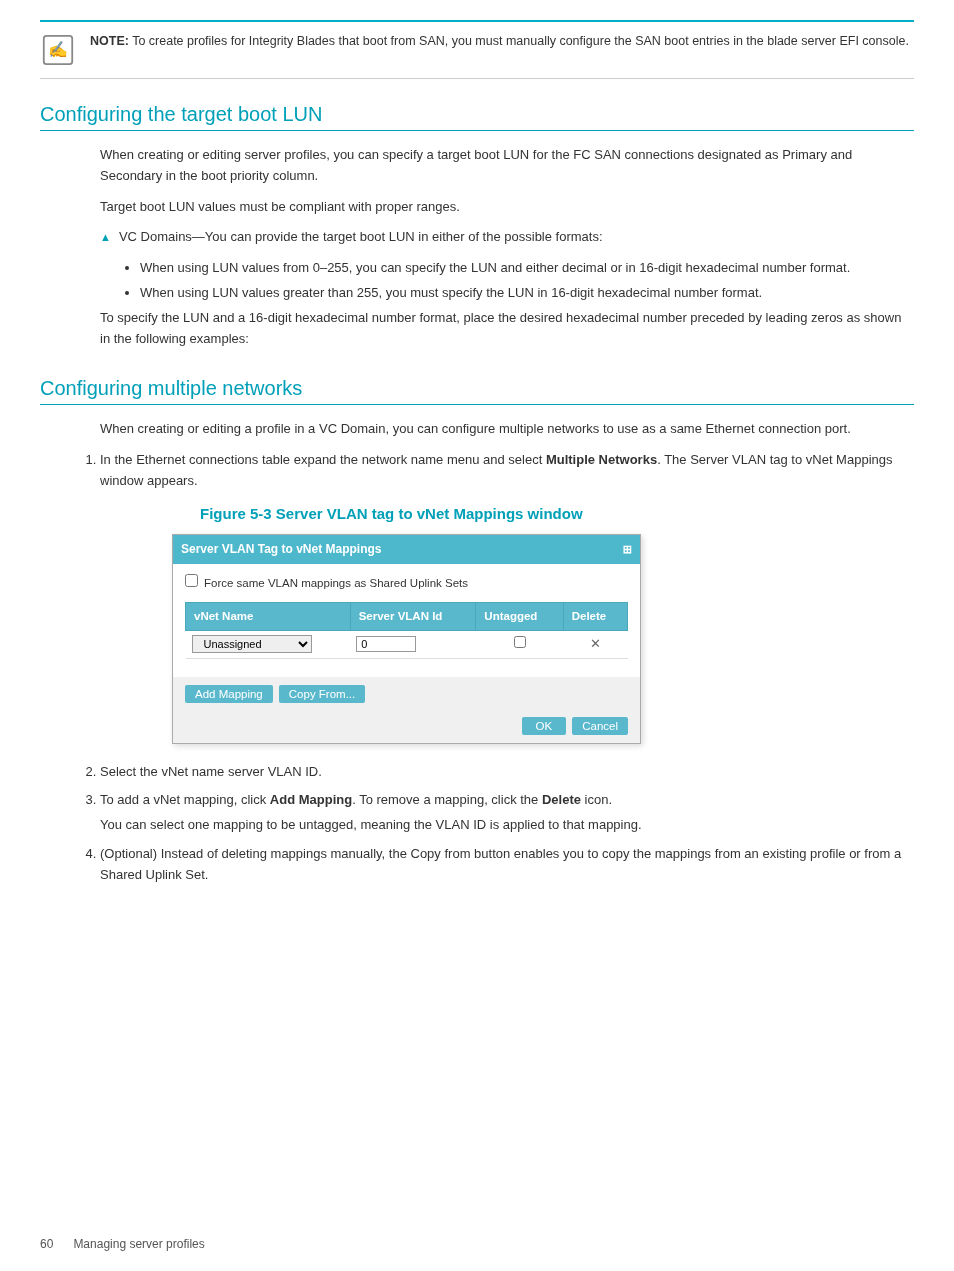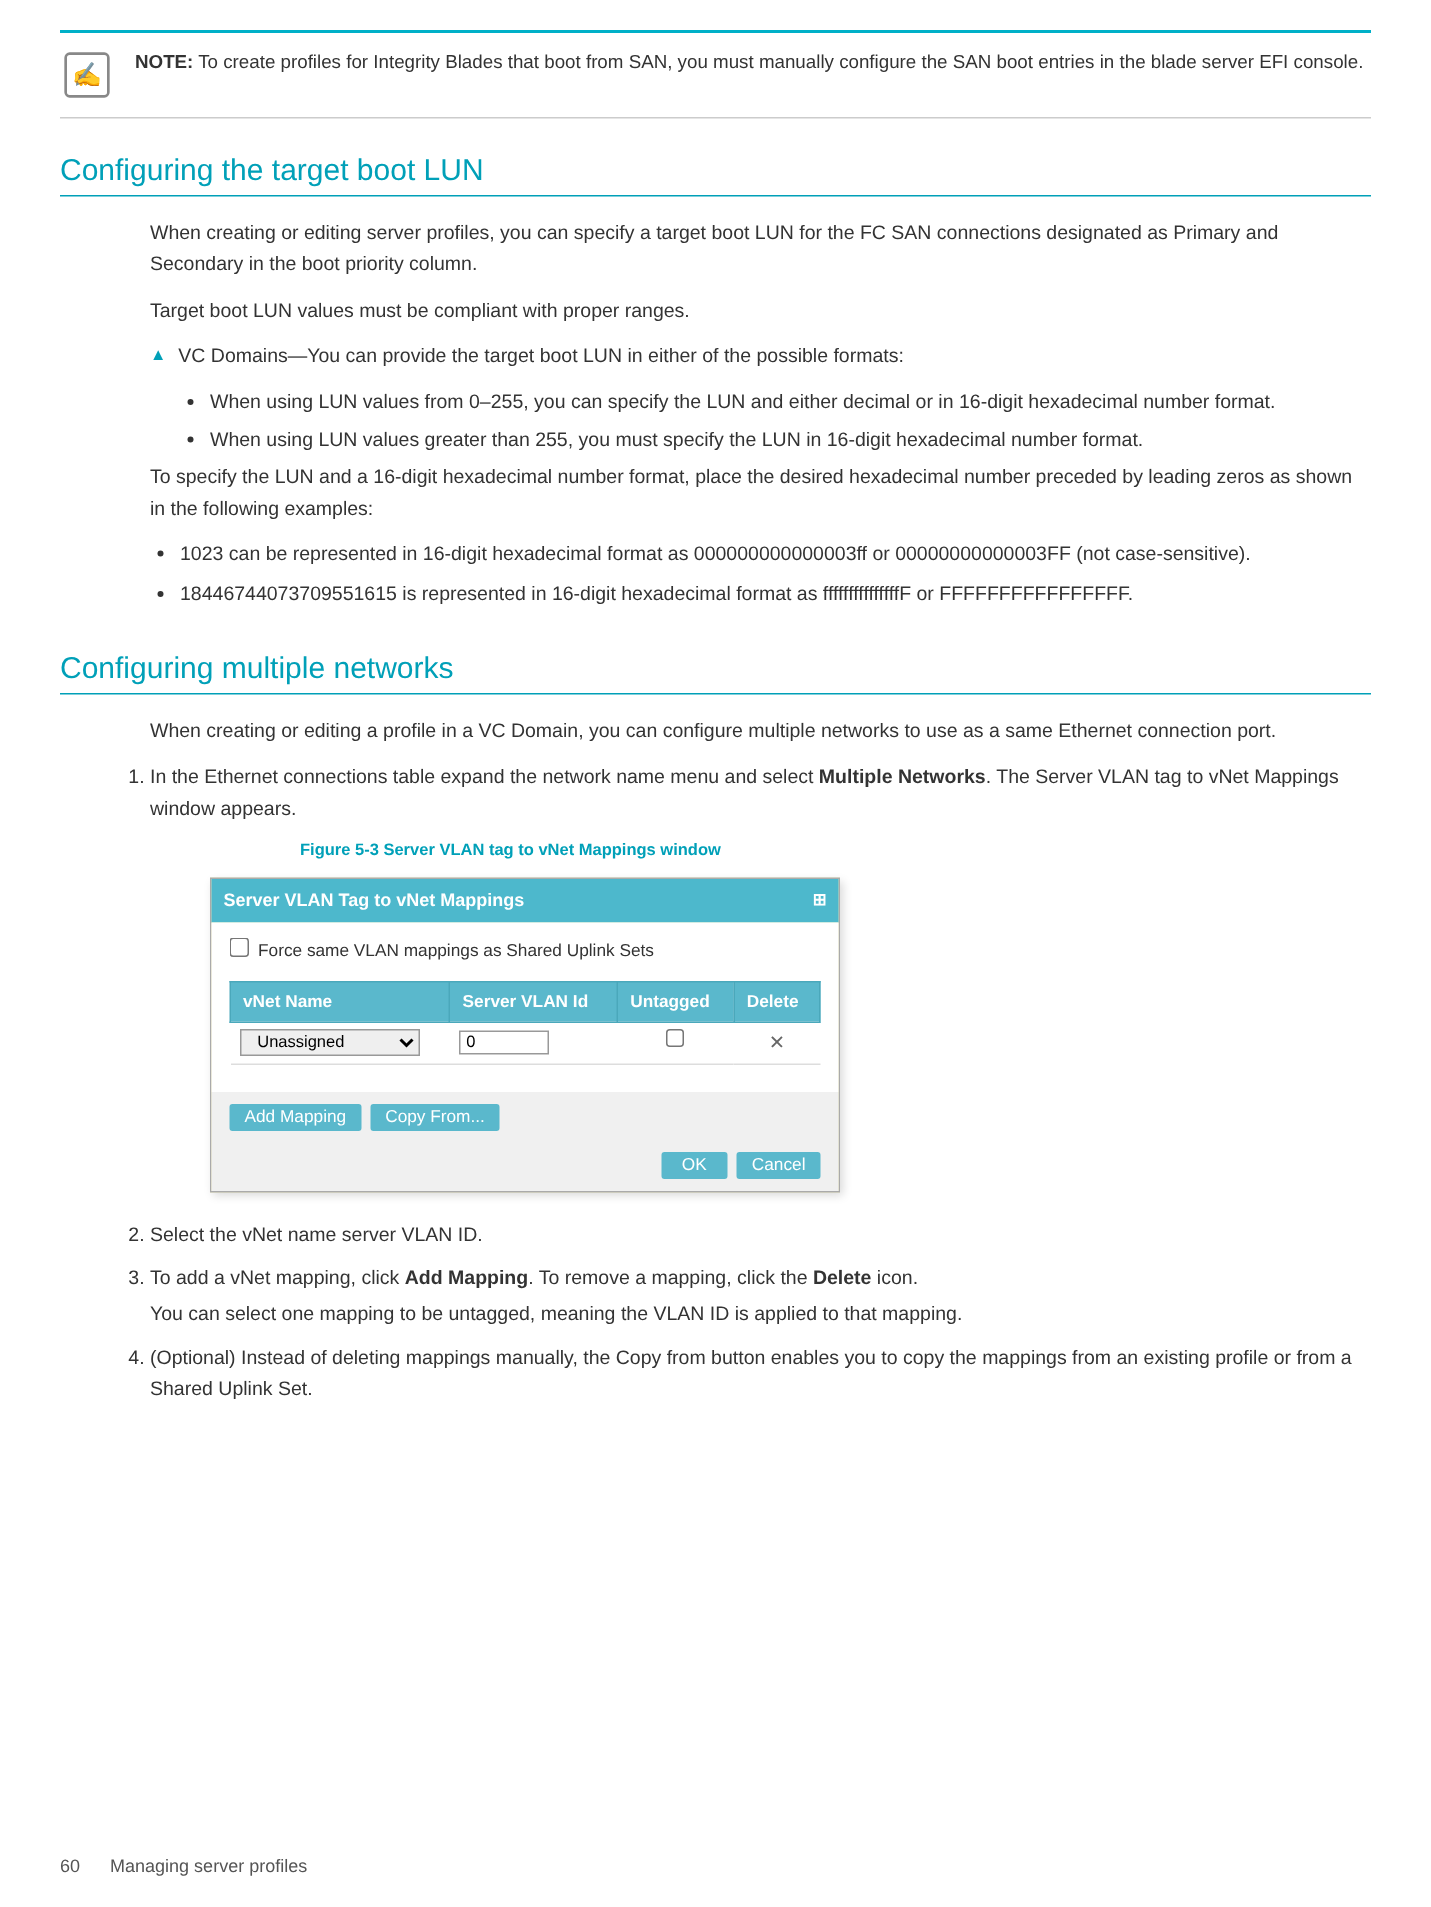--- a/index.html
+++ b/index.html
@@ -103,32 +103,32 @@
       font-size: 13px;
       line-height: 1.6;
       margin-bottom: 8px;
     }
     ol.numbered-list li .sub-text {
       display: block;
       margin-top: 4px;
     }
     .figure-caption {
       color: #00a0b8;
-      font-size: 11px;
+      font-size: 15px;
       font-weight: bold;
       margin-bottom: 8px;
       margin-left: 60px;
       padding-left: 40px;
     }
     .dialog-container {
-      margin-left: 40px;
+      margin-left: 72px;
       margin-bottom: 18px;
       border: 1px solid #aaa;
-      width: 420px;
-      background: #fef9c3;
+      width: 469px;
+      background: #c4b5fd;
       box-shadow: 2px 2px 6px rgba(0,0,0,0.15);
     }
     .dialog-titlebar {
       background: #4db8cc;
       color: #fff;
       font-size: 12px;
       font-weight: bold;
       padding: 5px 8px;
       display: flex;
       justify-content: space-between;
@@ -278,24 +278,20 @@
     <li>
       <span>When using LUN values from 0–255, you can specify the LUN and either decimal or in 16-digit hexadecimal number format.</span>
     </li>
     <li>
       <span>When using LUN values greater than 255, you must specify the LUN in 16-digit hexadecimal number format.</span>
     </li>
   </ul>
 
   <p class="body-text">To specify the LUN and a 16-digit hexadecimal number format, place the desired hexadecimal number preceded by leading zeros as shown in the following examples:</p>
 
-  <ul class="bullet-list-main">
-    <li>1023 can be represented in 16-digit hexadecimal format as 000000000000003ff or 00000000000003FF (not case-sensitive).</li>
-    <li>18446744073709551615 is represented in 16-digit hexadecimal format as fffffffffffffffF or FFFFFFFFFFFFFFFF.</li>
-  </ul>
 </div>
 
 <div class="section">
   <h2 class="section-heading">Configuring multiple networks</h2>
 
   <p class="body-text">When creating or editing a profile in a VC Domain, you can configure multiple networks to use as a same Ethernet connection port.</p>
 
   <ol class="numbered-list">
     <li>
       <span>In the Ethernet connections table expand the network name menu and select <strong>Multiple Networks</strong>. The Server VLAN tag to vNet Mappings window appears.</span>

